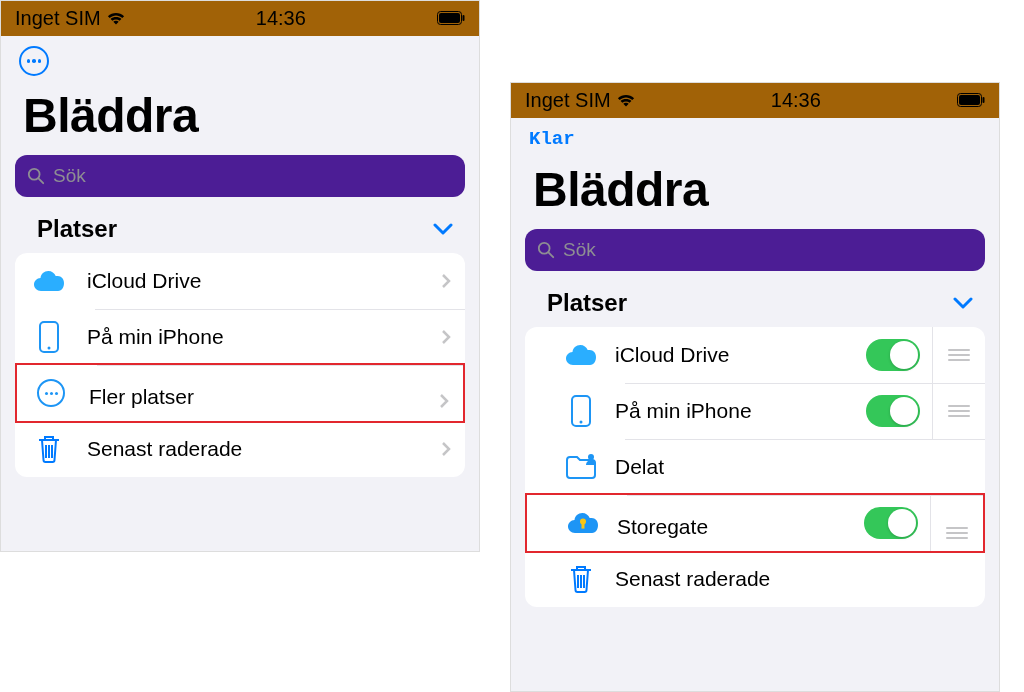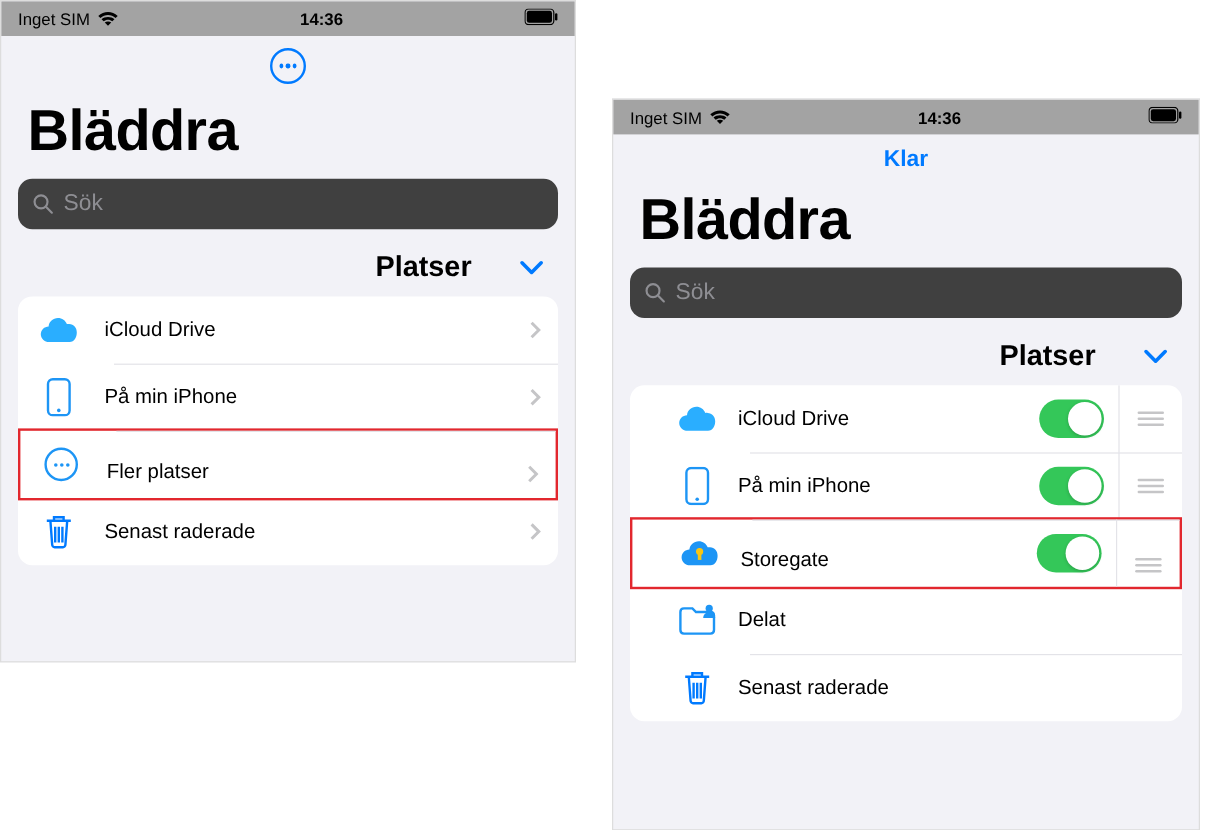--- a/index.html
+++ b/index.html
@@ -18,64 +18,65 @@
     display: flex;
     flex-direction: column;
     overflow: hidden;
   }
   .phone-left { width: 480px; height: 552px; margin-top: 0; }
   .phone-right { width: 490px; height: 610px; margin-top: 82px; }
   .status-bar {
     display: flex;
     align-items: center;
     padding: 6px 14px;
-    font-size: 14px;
+    font-size: 20px;
     font-weight: 500;
-    background: #a3a3a3;
+    background: #a16207;
   }
   .status-left { flex: 0 0 auto; display: flex; align-items: center; gap: 6px; }
-  .status-center { flex: 1; text-align: center; font-weight: 700; }
+  .status-center { flex: 1; text-align: center; font-weight: 400; }
   .status-right { flex: 0 0 auto; }
   .wifi-icon { width: 18px; height: 14px; }
   .battery-icon { width: 28px; height: 14px; }
   .nav-row {
     display: flex;
-    justify-content: center;
+    justify-content: flex-start;
     padding: 10px 18px 0 18px;
+    font-family: Liberation Mono, monospace;
   }
   .more-circle {
     width: 30px; height: 30px;
     border: 2.5px solid #007aff;
     border-radius: 50%;
     display: flex; align-items: center; justify-content: center;
     gap: 2px;
   }
   .more-circle span { width: 3.5px; height: 3.5px; background: #007aff; border-radius: 50%; }
   .klar-btn { color: #007aff; font-size: 19px; font-weight: 600; }
   .title {
     font-size: 48px;
     font-weight: 800;
     padding: 12px 22px 12px 22px;
     letter-spacing: -0.5px;
   }
   .search-bar {
     margin: 0 14px 18px 14px;
-    background: #404040;
+    background: #4c1d95;
     border-radius: 12px;
     display: flex;
     align-items: center;
     padding: 10px 12px;
     gap: 8px;
   }
   .search-icon { width: 18px; height: 18px; stroke: #8e8e93; }
   .search-text { color: #8e8e93; font-size: 19px; }
   .section-header {
     display: flex;
     align-items: center;
-    justify-content: flex-end;
+    justify-content: space-between;
     padding: 0 26px 10px 36px;
     font-size: 24px;
     font-weight: 700;
     gap: 40px;
   }
   .chevron-down { color: #007aff; }
   .list-card {
     background: #fff;
     margin: 0 14px;
     border-radius: 12px;
@@ -91,21 +92,21 @@
   .row + .row::before {
     content: "";
     position: absolute;
     top: 0; left: 80px; right: 0;
     height: 1px;
     background: #e3e3e8;
   }
   .phone-right .row + .row::before { left: 100px; }
   .row-icon { width: 32px; height: 32px; margin-right: 22px; display: flex; align-items: center; justify-content: center; }
   .phone-right .row-icon { margin-left: 22px; margin-right: 18px; }
-  .row-label { flex: 1; font-size: 17px; color: #000; }
+  .row-label { flex: 1; font-size: 21px; color: #000; }
   .chevron-right { width: 10px; height: 16px; stroke: #c5c5c7; stroke-width: 2.5; fill: none; }
   .highlight-red { border: 2px solid #e2272e; margin: -2px 0; position: relative; z-index: 2; align-items: flex-end; }
   .toggle {
     width: 54px; height: 32px;
     background: #34c759;
     border-radius: 16px;
     position: relative;
     flex-shrink: 0;
   }
   .toggle::after {
@@ -308,20 +309,33 @@
       <span class="row-label">På min iPhone</span>
       <div class="toggle"></div>
       <div class="vdiv"></div>
       <div class="drag-handle">
           <span></span>
           <span></span>
           <span></span>
         </div>
     </div>
 
+    <div class="row">
+      <div class="row-icon">
+        <svg width="32" height="26" viewBox="0 0 32 26" class="folder-icon">
+            <path d="M2 6c0-2 1-3 3-3h7l3 3h12c2 0 3 1 3 3v12c0 2-1 3-3 3H5c-2 0-3-1-3-3V6z"></path>
+          </svg>
+        <svg width="12" height="12" viewBox="0 0 12 12" style="position:absolute; transform:translate(10px,-8px)">
+            <circle cx="6" cy="4" r="3" class="person-badge"></circle>
+            <path d="M1 12c0-3 2.5-5 5-5s5 2 5 5" class="person-badge"></path>
+          </svg>
+      </div>
+      <span class="row-label">Delat</span>
+    </div>
+
     <div class="row highlight-red">
       <div class="row-icon storegate-cloud">
         <svg width="32" height="22" viewBox="0 0 32 22">
             <path d="M25 21H8c-4 0-7-3-7-6.5S4 8 7.5 8c.3-4 3.7-7 7.8-7 3.4 0 6.3 2.1 7.4 5.1.4-.1 2-.1 2 0 3.7 0 6.3 3 6.3 7S29 21 25 21z" fill="#1d95f5"></path>
           </svg>
         <svg class="storegate-keyhole" width="10" height="12" viewBox="0 0 10 12">
             <circle cx="5" cy="4" r="3" fill="#f9c613"></circle>
             <rect x="3.5" y="5" width="3" height="6" fill="#f9c613"></rect>
           </svg>
       </div>
@@ -330,33 +344,20 @@
       <div class="vdiv"></div>
       <div class="drag-handle">
           <span></span>
           <span></span>
           <span></span>
         </div>
     </div>
 
     <div class="row">
       <div class="row-icon">
-        <svg width="32" height="26" viewBox="0 0 32 26" class="folder-icon">
-            <path d="M2 6c0-2 1-3 3-3h7l3 3h12c2 0 3 1 3 3v12c0 2-1 3-3 3H5c-2 0-3-1-3-3V6z"></path>
-          </svg>
-        <svg width="12" height="12" viewBox="0 0 12 12" style="position:absolute; transform:translate(10px,-8px)">
-            <circle cx="6" cy="4" r="3" class="person-badge"></circle>
-            <path d="M1 12c0-3 2.5-5 5-5s5 2 5 5" class="person-badge"></path>
-          </svg>
-      </div>
-      <span class="row-label">Delat</span>
-    </div>
-
-    <div class="row">
-      <div class="row-icon">
         <svg width="26" height="30" viewBox="0 0 26 30" class="trash-icon">
             <path d="M3 6h20M9 6V3h8v3M6 6l1.5 20c0 1 1 2 2 2h7c1 0 2-1 2-2L20 6M10 11v13M13 11v13M16 11v13"></path>
           </svg>
       </div>
       <span class="row-label">Senast raderade</span>
     </div>
   </div>
 </div>
 
 </body></html>

